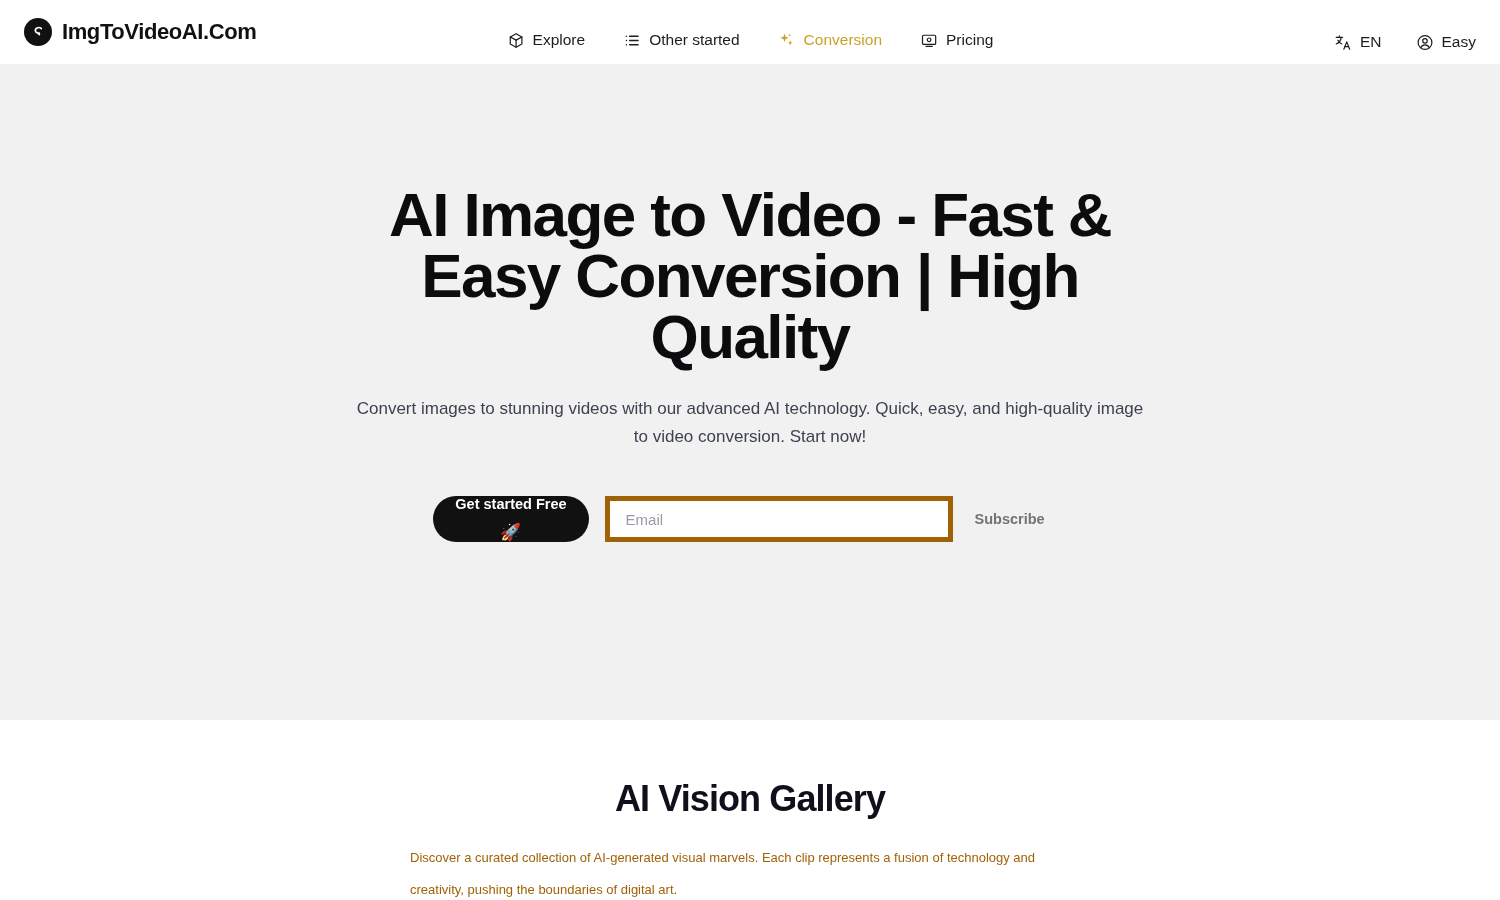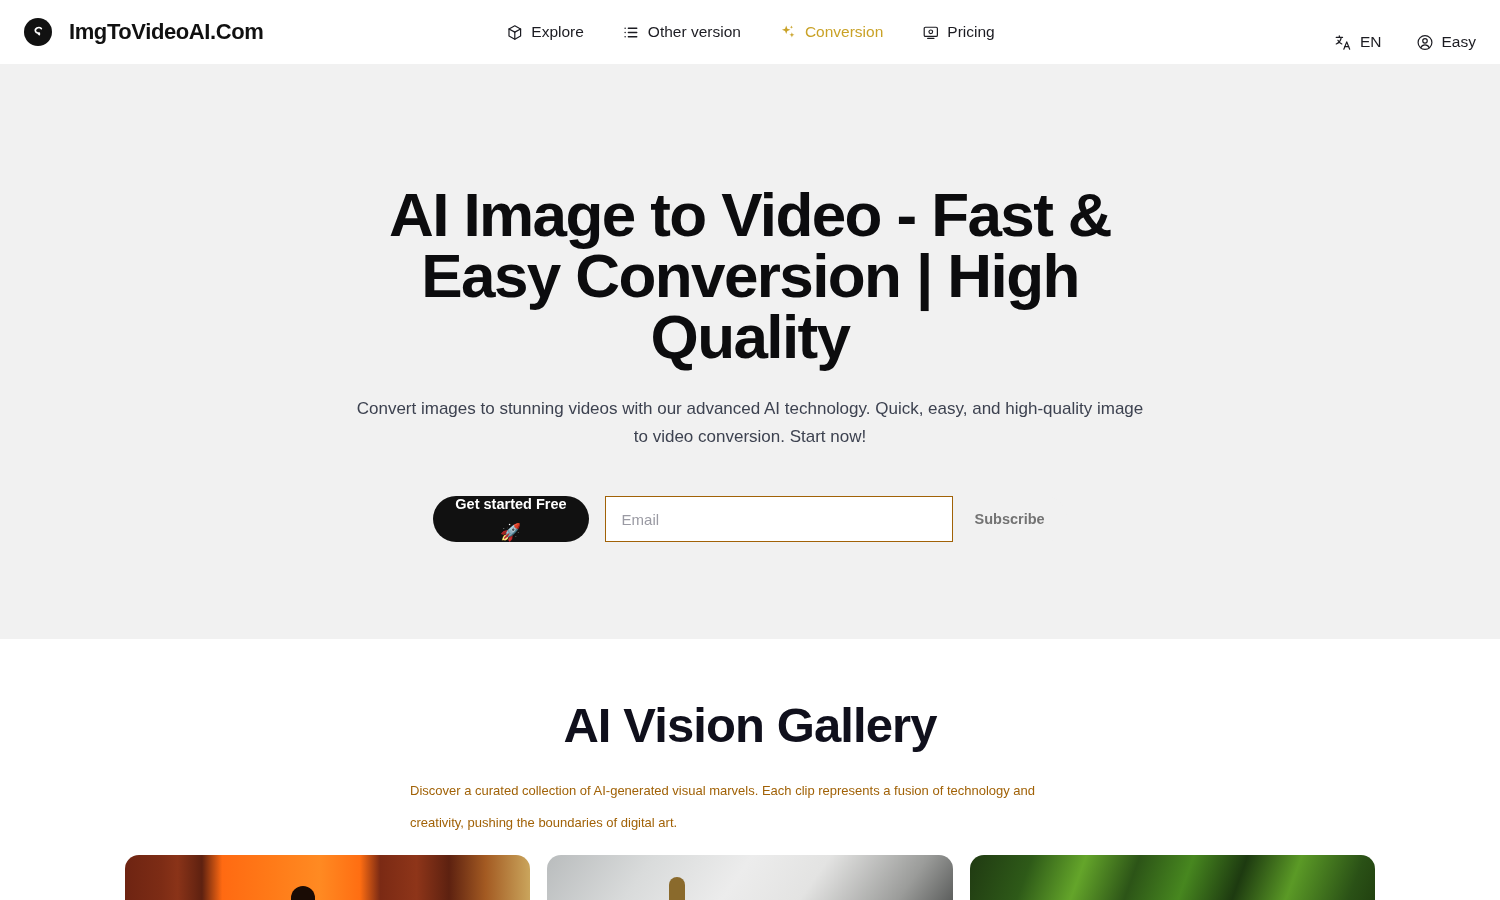--- a/index.html
+++ b/index.html
@@ -13,52 +13,52 @@
   
   .navbar {
     position:relative;
     height:64px;
     background:#ffffff;
     display:flex;
     align-items:center;
     padding:0 24px;
     z-index:5;
   }
-  .brand { display:flex; align-items:center; gap:17px; cursor:pointer; }
+  .brand { display:flex; align-items:center; gap:10px; cursor:pointer; }
   .brand-mark {
     width:28px; height:28px; border-radius:50%;
     background:#111111;
     display:flex; align-items:center; justify-content:center;
     flex:0 0 auto;
   }
   .brand-name {
     font-size:22px; font-weight:800; color:#111111;
     letter-spacing:-0.4px; white-space:nowrap;
   }
 
   .nav-center {
-    position:absolute; left:50%; top:0; transform:translateX(-50%);
+    position:absolute; left:50%; top:8px; transform:translateX(-50%);
     height:64px; display:flex; align-items:center; gap:38px;
   }
   .nav-item {
     display:flex; align-items:center; gap:8px;
     font-size:15.5px; color:#1c1c22; cursor:pointer; white-space:nowrap;
   }
   .nav-item.is-active { color:#c9a227; }
   .nav-icon { display:flex; align-items:center; justify-content:center; width:18px; height:18px; }
 
   .nav-right {
     margin-left:auto; display:flex; align-items:center; gap:34px;margin-top:20px;
   }
   .nav-right .nav-item { font-size:15.5px; }
 
   
   .hero {
     background:#f1f1f1;
-    height:575px;
+    height:656px;
     display:flex; flex-direction:column; align-items:center;
     padding-top:120px;
   }
   .hero-title {
     width:810px;
     text-align:center;
     font-size:62px;
     line-height:61px;
     font-weight:800;
     letter-spacing:-1.6px;
@@ -92,21 +92,21 @@
   .rocket { font-size:17px; line-height:1; }
 
   .subscribe-wrap {
     display:flex; align-items:stretch;
     background:#f1f1f1;
     border-radius:23px;
   }
   .email-input {
     width:348px; height:46px;
     background:#ffffff;
-    border:1px solid #a16207;
+    border:5px solid #a16207;
     font-size:15px;
     color:#2b2b31;
     padding:0 16px;
     outline:none;
     font-family:"Liberation Sans", sans-serif;
   }
   .email-input::placeholder { color:#9a9aa3; }
   .btn-subscribe {
     height:46px;
     background:#f1f1f1;
@@ -120,21 +120,21 @@
     font-family:"Liberation Sans", sans-serif;
   }
 
   
   .gallery {
     background:#ffffff;
     display:flex; flex-direction:column; align-items:center;
     padding-top:58px;
   }
   .gallery-title {
-    font-size:49px; font-weight:800;
+    font-size:36px; font-weight:800;
     letter-spacing:-0.9px;
     color:#10101c;
   }
   .gallery-sub {
     margin-top:22px;
     width:680px;
     text-align:left;
     font-size:13px;
     line-height:32px;
     color:#a16207;
@@ -208,21 +208,21 @@
 
     <div class="nav-item">
       <span class="nav-icon">
         <svg width="17" height="17" viewBox="0 0 24 24" fill="none" stroke="#1c1c22" stroke-width="1.8" stroke-linecap="round">
           <path d="M8.5 6h12M8.5 12h12M8.5 18h12"></path>
           <circle cx="4" cy="6" r="1.05" fill="#1c1c22" stroke="none"></circle>
           <circle cx="4" cy="12" r="1.05" fill="#1c1c22" stroke="none"></circle>
           <circle cx="4" cy="18" r="1.05" fill="#1c1c22" stroke="none"></circle>
         </svg>
       </span>
-      <span>Other version</span>
+      <span>Other started</span>
     </div>
 
     <div class="nav-item is-active">
       <span class="nav-icon">
         <svg width="18" height="18" viewBox="0 0 24 24" fill="#c9a227">
           <path d="M9.2 3.4 10.7 7.6 14.9 9.1 10.7 10.6 9.2 14.8 7.7 10.6 3.5 9.1 7.7 7.6z"></path>
           <path d="M16.8 12.4 17.7 14.9 20.2 15.8 17.7 16.7 16.8 19.2 15.9 16.7 13.4 15.8 15.9 14.9z"></path>
           <path d="M16.2 3.2 16.8 4.9 18.5 5.5 16.8 6.1 16.2 7.8 15.6 6.1 13.9 5.5 15.6 4.9z"></path>
         </svg>
       </span>

